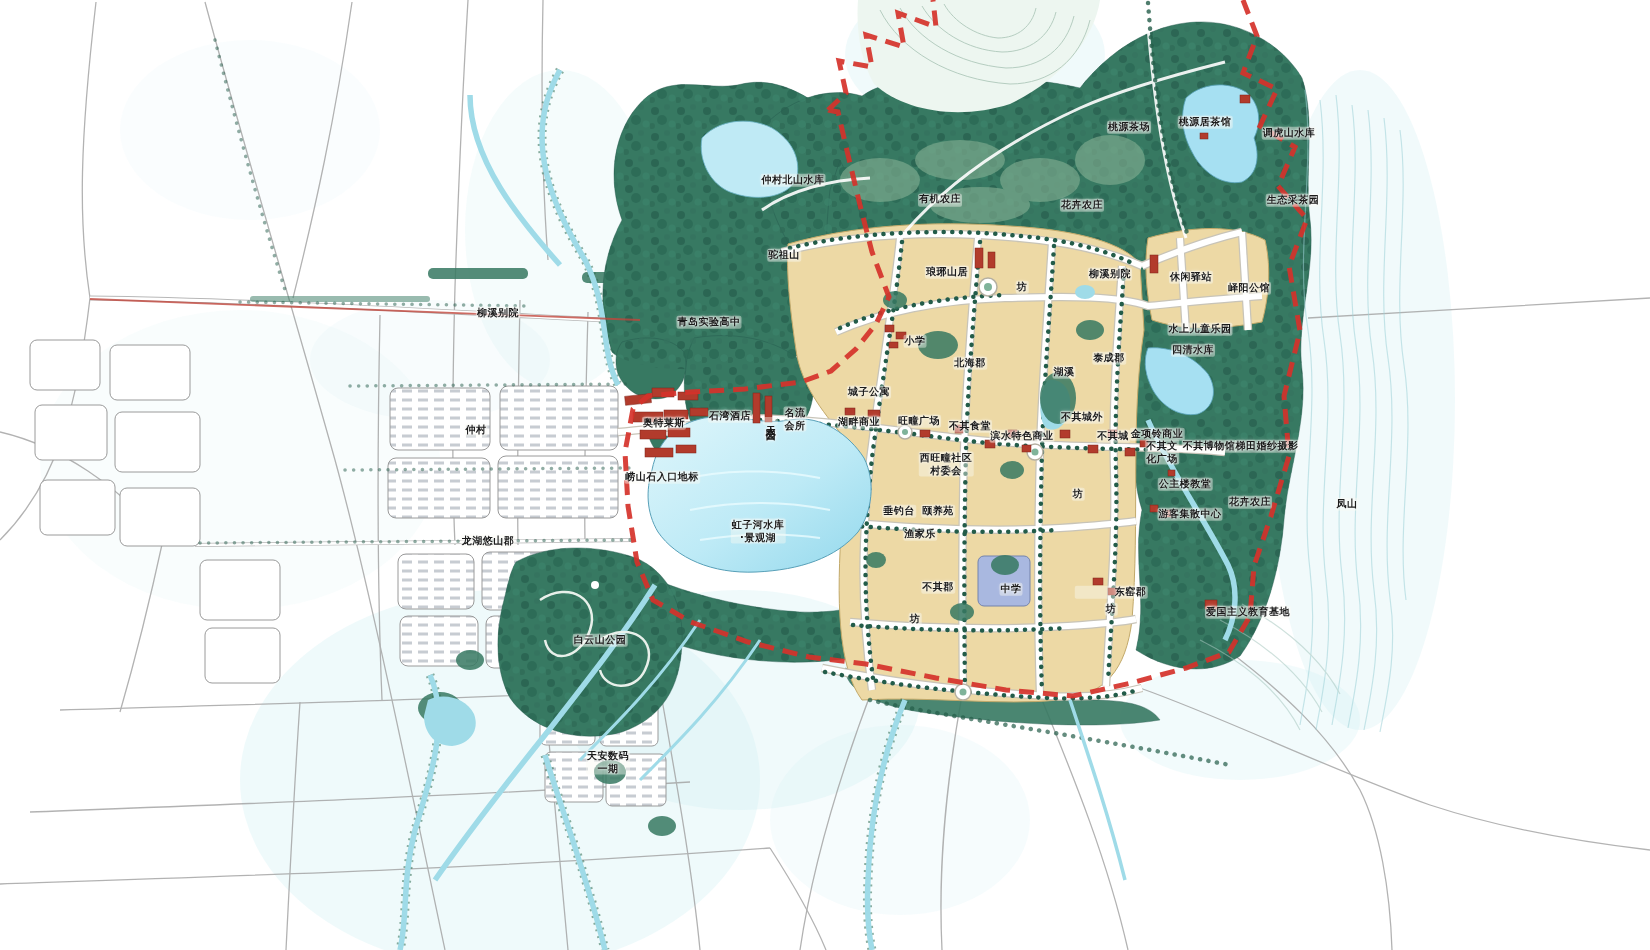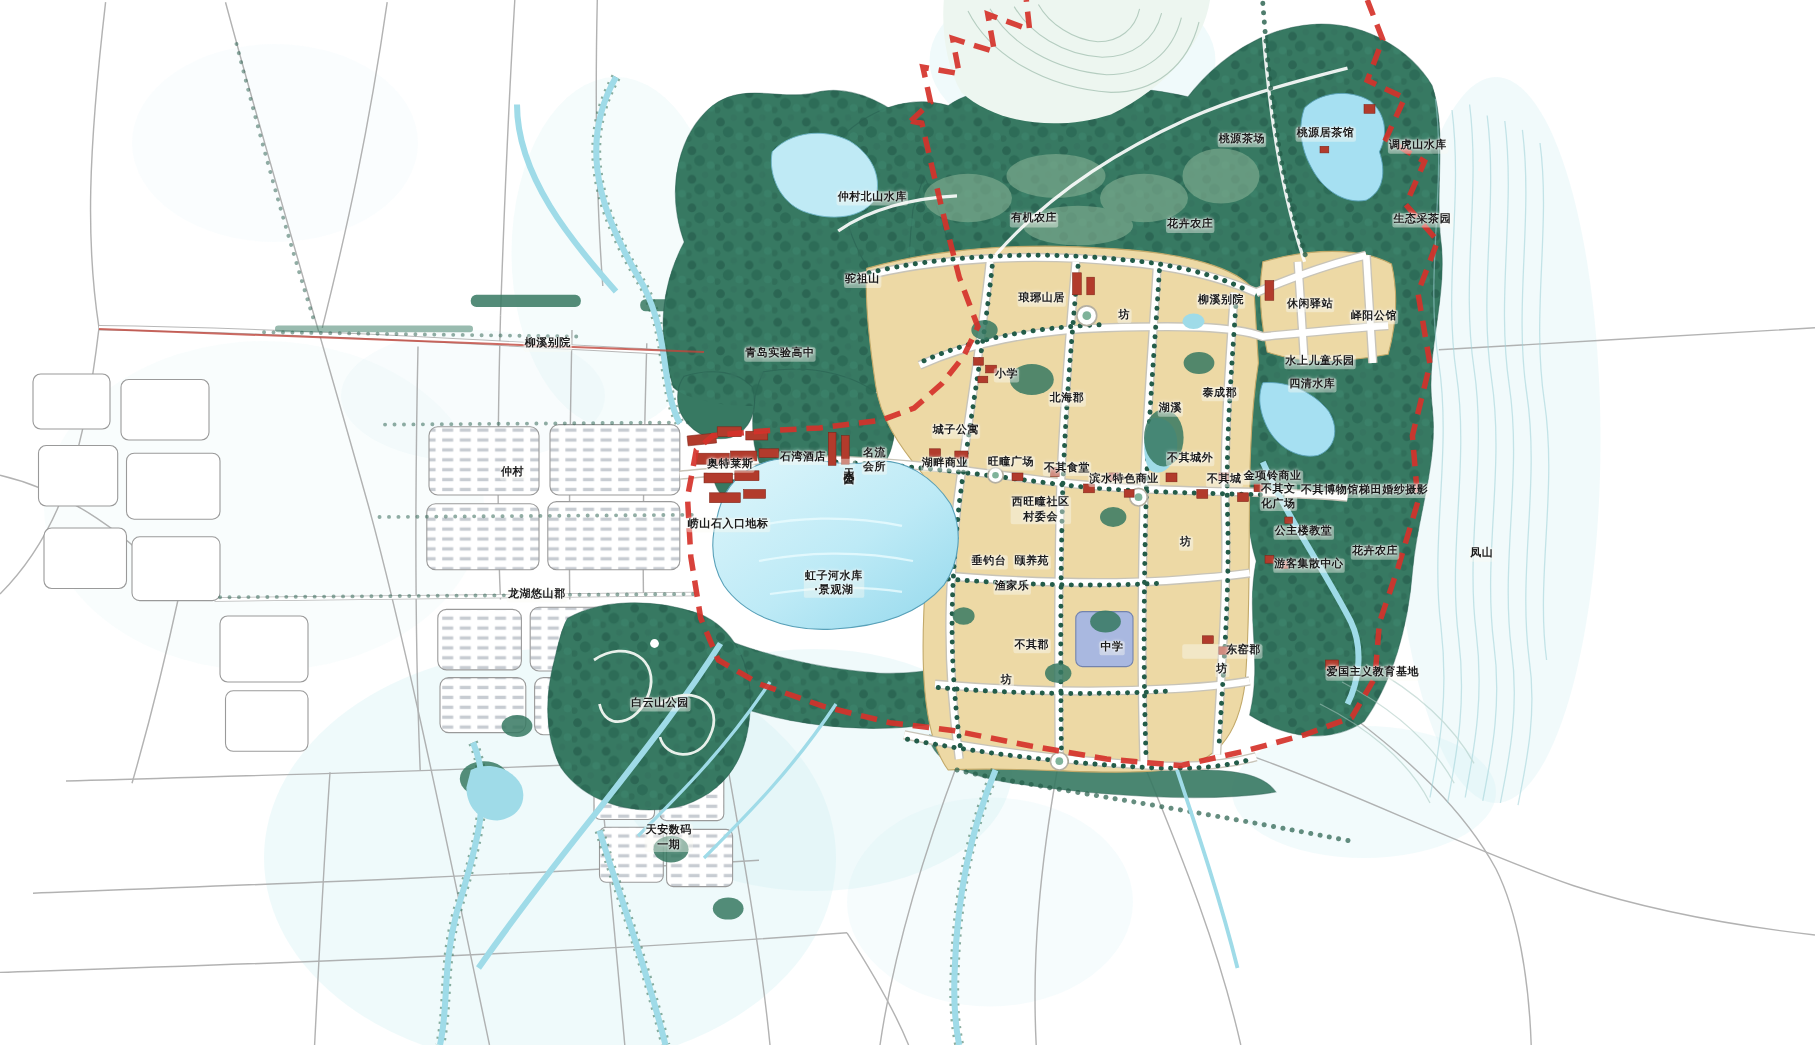--- a/index.html
+++ b/index.html
@@ -414,21 +414,21 @@
       <div class="map-label" style="left: 1078px; top: 494px;">坊</div>
       <div class="map-label" style="left: 899px; top: 511px;">垂钓台</div>
       <div class="map-label" style="left: 938px; top: 511px;">颐养苑</div>
       <div class="map-label" style="left: 1190px; top: 514px;">游客集散中心</div>
       <div class="map-label" style="left: 1250px; top: 502px;">花卉农庄</div>
       <div class="map-label" style="left: 1347px; top: 504px;">凤山</div>
       <div class="map-label" style="left: 920px; top: 534px;">渔家乐</div>
       <div class="map-label" style="left: 758px; top: 531px;">虹子河水库
 ·景观湖</div>
       <div class="map-label" style="left: 488px; top: 541px;">龙湖悠山郡</div>
-      <div class="map-label" style="left: 466px; top: 430px;">仲村</div>
+      <div class="map-label" style="left: 476px; top: 430px;">仲村</div>
       <div class="map-label" style="left: 938px; top: 587px;">不其郡</div>
       <div class="map-label" style="left: 1011px; top: 589px;">中学</div>
       <div class="map-label" style="left: 1111px; top: 592px; padding-left: 40px;">东窑郡</div>
       <div class="map-label" style="left: 1111px; top: 609px;">坊</div>
       <div class="map-label" style="left: 1248px; top: 612px;">爱国主义教育基地</div>
       <div class="map-label" style="left: 915px; top: 619px;">坊</div>
       <div class="map-label" style="left: 600px; top: 640px;">白云山公园</div>
       <div class="map-label" style="left: 608px; top: 762px;">天安数码
 一期</div>
     </div>

